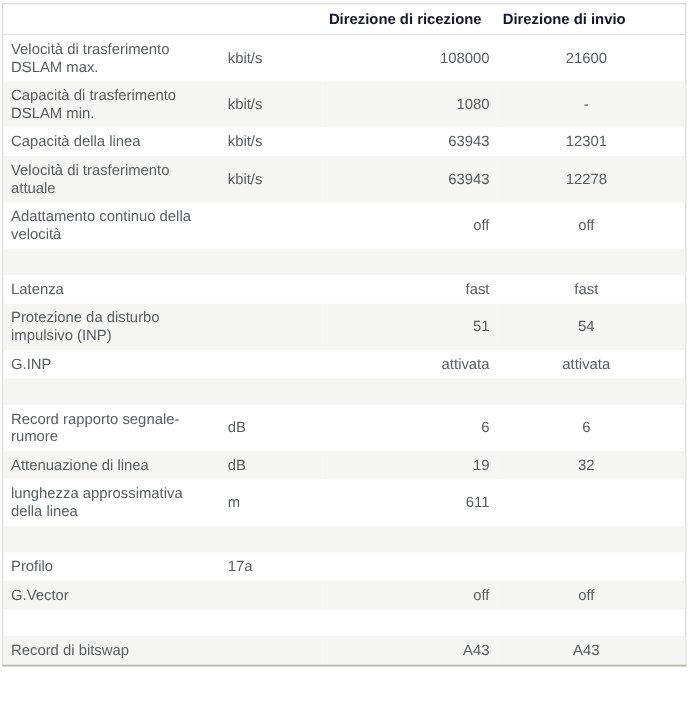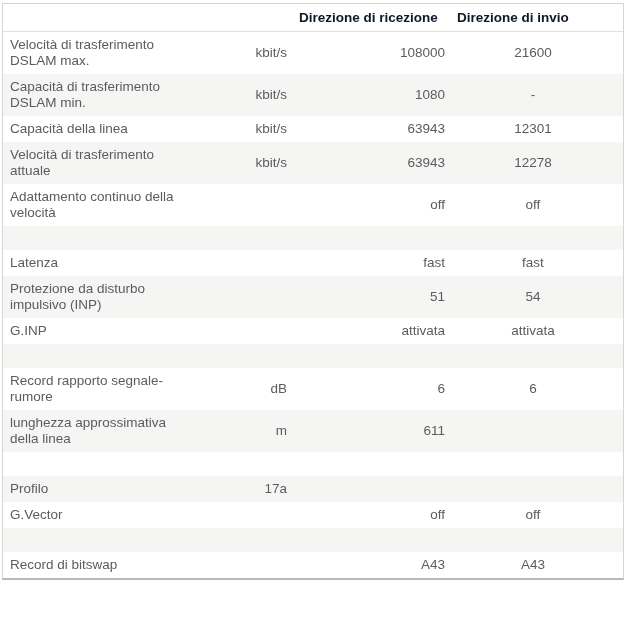--- a/index.html
+++ b/index.html
@@ -36,21 +36,21 @@
     border-bottom: 1px solid #e0e0de;
     white-space: nowrap;
   }
   thead th.tx { padding-right: 14px; margin-top: 46px; }
   tbody td {
     padding: 5px 6px;
     line-height: 16px;
     vertical-align: middle;
   }
   td.label { padding-left: 7px; text-align: left; }
-  td.unit  { text-align: right; }
+  td.unit  { text-align: left; }
   td.rx    { text-align: right; }
   td.tx    { text-align: center; padding-right: 14px; }
   tbody tr:nth-child(even) { background: #f5f5f3; }
   td.spacer { height: 14px; padding: 5px 6px; }
 </style>
 </head>
 <body>
 
 <div class="panel">
   <table>
@@ -123,20 +123,26 @@
         <tr>
           <td colspan="4" class="spacer"></td>
         </tr>
         <tr>
           <td class="label">Record rapporto segnale-rumore</td>
           <td class="unit">dB</td>
           <td class="rx">6</td>
           <td class="tx">6</td>
         </tr>
         <tr>
+          <td class="label">Attenuazione di linea</td>
+          <td class="unit">dB</td>
+          <td class="rx">19</td>
+          <td class="tx">32</td>
+        </tr>
+        <tr>
           <td class="label">lunghezza approssimativa della linea</td>
           <td class="unit">m</td>
           <td class="rx">611</td>
           <td class="tx"></td>
         </tr>
         <tr>
           <td colspan="4" class="spacer"></td>
         </tr>
         <tr>
           <td class="label">Profilo</td>

